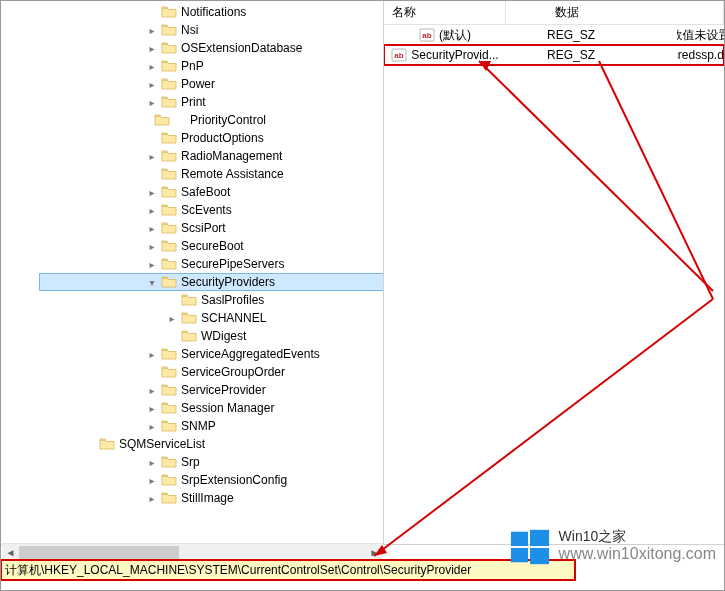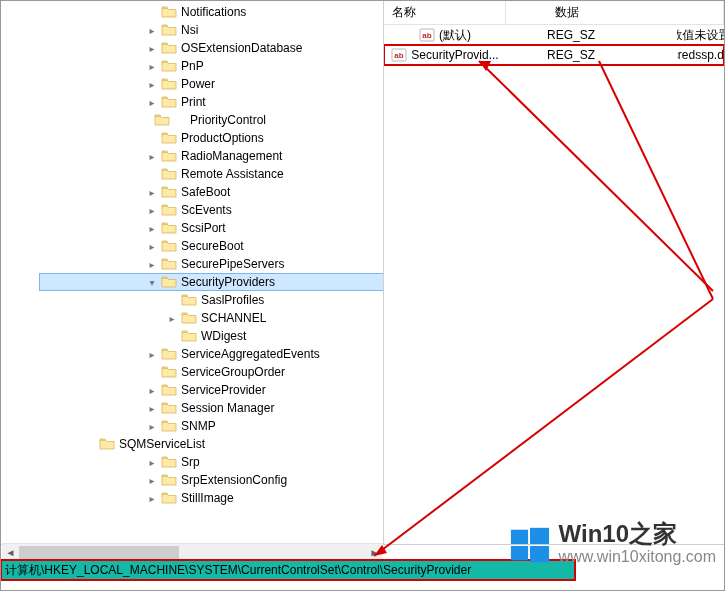--- a/index.html
+++ b/index.html
@@ -143,21 +143,21 @@
     flex: 0 0 16px;
   }
   .status-bar {
     position: absolute;
     left: 0;
     bottom: 10px;
     height: 20px;
     display: flex;
     align-items: center;
     padding: 0 4px;
-    background: #14b8a6;
+    background: #fef9c3;
     outline: 2px solid #d60000;
     outline-offset: -1px;
     white-space: nowrap;
     overflow: hidden;
     width: 574px;
   }
   .annotate {
     position: absolute;
     pointer-events: none;
   }
@@ -168,23 +168,23 @@
     display: flex;
     align-items: center;
     pointer-events: none;
   }
   .wm-logo {
     width: 42px;
     height: 42px;
     margin-right: 8px;
   }
   .wm-text .t1 {
-    font-size: 24px;
+    font-size: 14px;
     color: #333;
-    font-weight: 700;
+    font-weight: 400;
     line-height: 1;
   }
   .wm-text .t2 {
     font-size: 16px;
     color: #888;
     line-height: 1.4;
   }
   .col-name { width: 122px; }
   .col-type { width: 130px; }
   .col-data { flex: 1; margin-left: 41px; }

